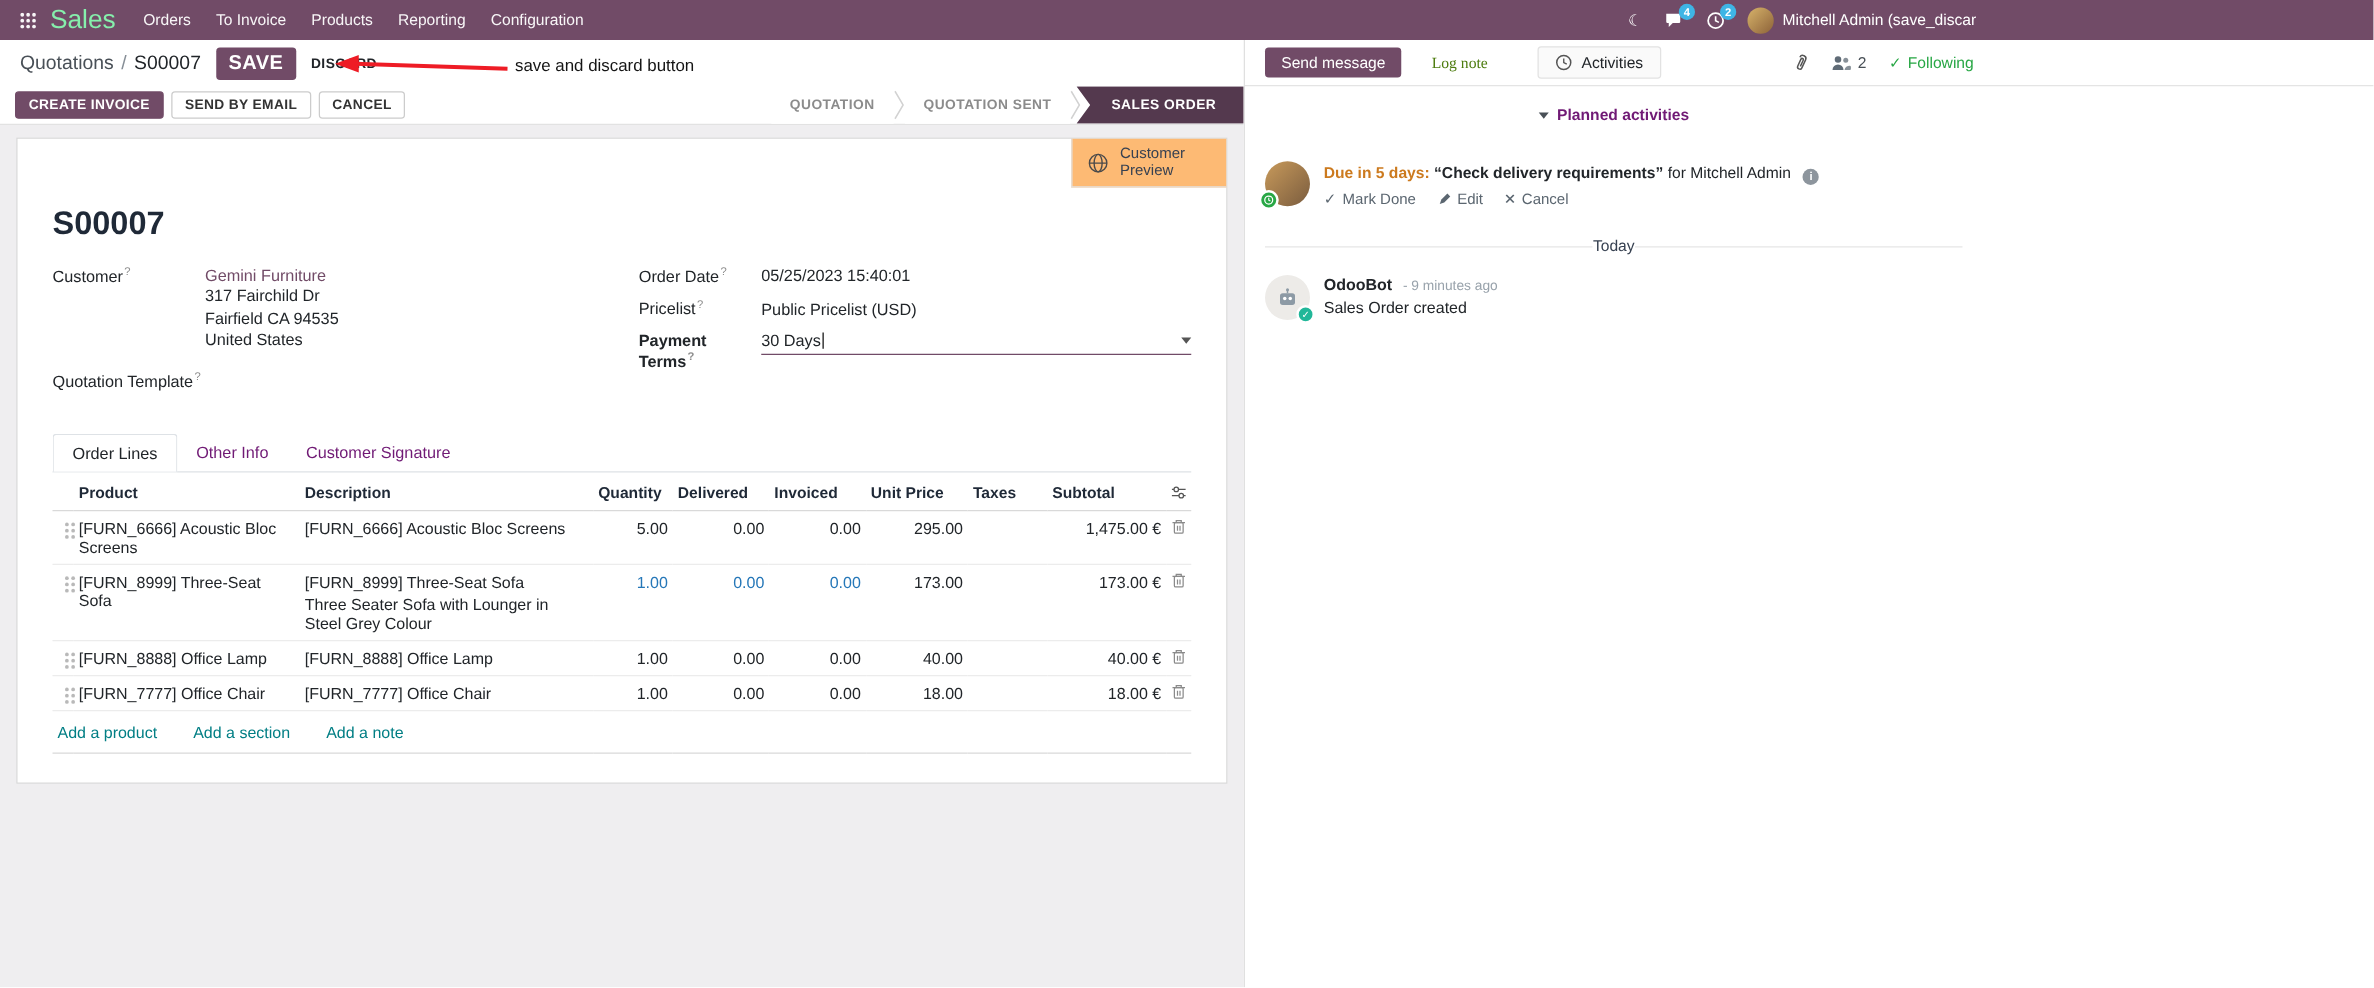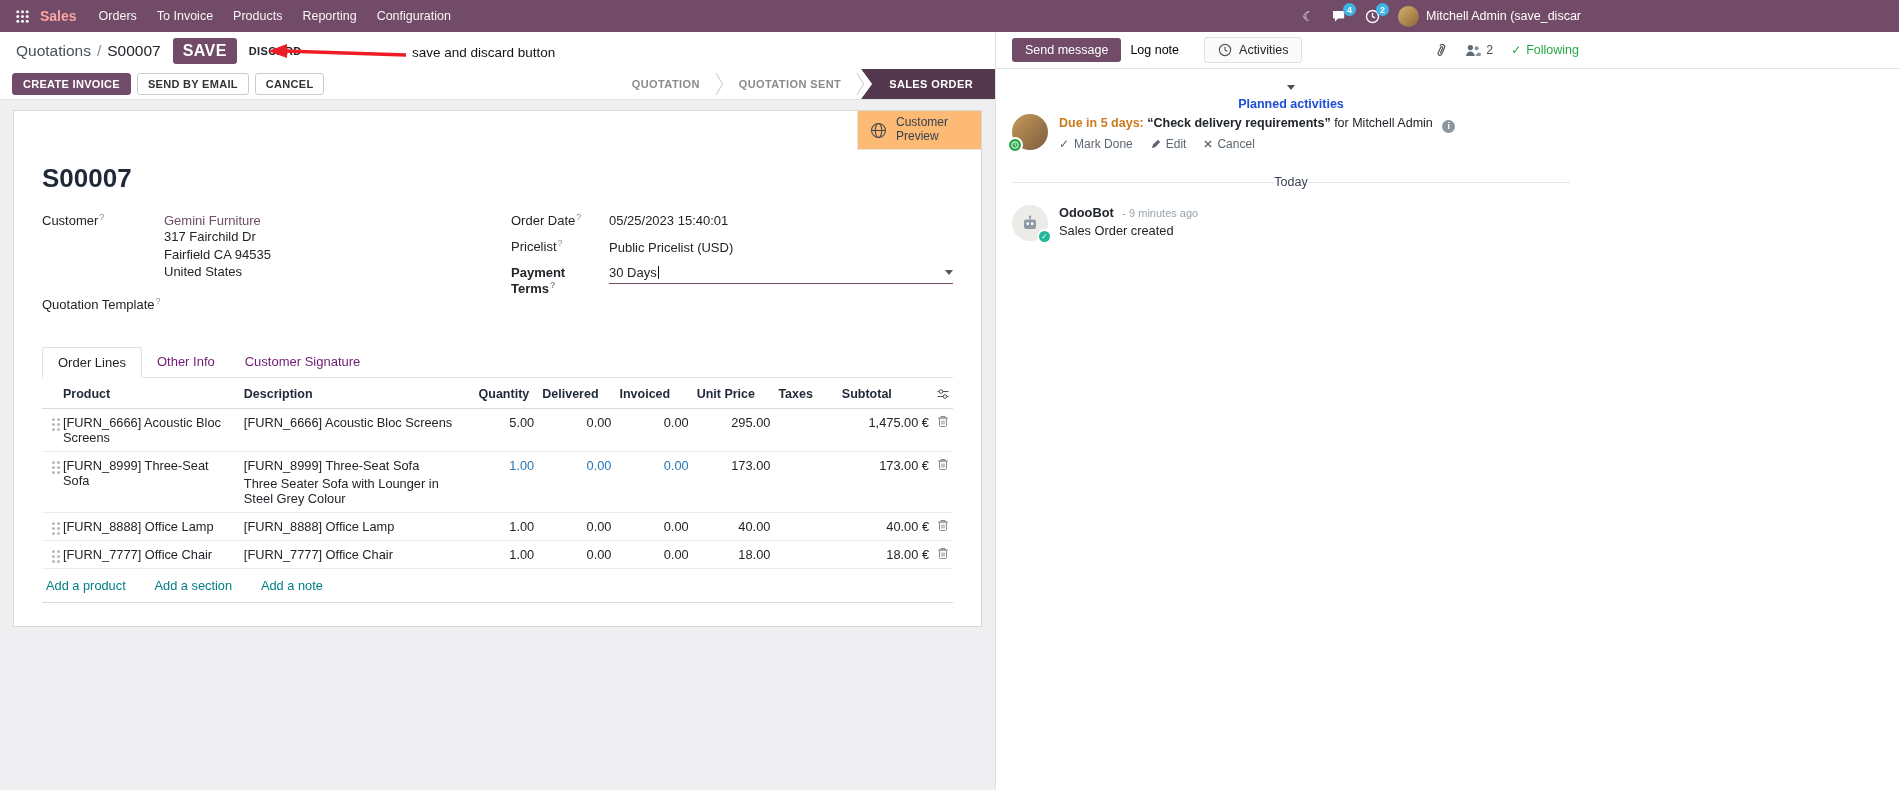--- a/index.html
+++ b/index.html
@@ -8,21 +8,21 @@
   }
   *{box-sizing:border-box; margin:0; padding:0;}
   body{font-family:"Liberation Sans",sans-serif; font-size:13px; color:#212529; background:#fff;}
   .screen{position:relative; width:1899px; height:790px; overflow:hidden; background:#fff;}
   [data-interactable="true"]{cursor:pointer;}
   button{font-family:inherit; background:none; border:none; color:inherit;}
 
   
   .navbar{height:32px; background:var(--accent); display:flex; align-items:center; padding:0 8px; color:#fff; position:relative;}
   .apps-icon{width:28px; height:32px; display:flex; align-items:center; justify-content:center;}
-  .brand{font-weight:700; font-size:14px; margin:0 12px 0 4px; color:#fca5a5;}
+  .brand{font-weight:400; font-size:21px; margin:0 12px 0 4px; color:#86efac;}
   .nav-item{padding:0 10px; font-size:12.5px; line-height:32px; color:rgba(255,255,255,.95);}
   .systray{position:absolute; right:318px; top:0; height:32px; display:flex; align-items:center; gap:18px;}
   .systray-icon{position:relative; display:flex; align-items:center; height:32px;}
   .moon-glyph{font-size:13px; color:#fff;}
   .badge{position:absolute; top:3px; right:-9px; background:#3eb5e5; color:#fff; font-size:9px; font-weight:700; min-width:13px; height:13px; border-radius:8px; display:flex; align-items:center; justify-content:center; padding:0 3px;}
   .nav-user{display:flex; align-items:center; gap:7px; font-size:12.5px; color:#fff; max-width:195px;}
   .avatar-sm{width:21px; height:21px; border-radius:50%; background:linear-gradient(135deg,#d7b36a,#8c6239); flex-shrink:0;}
   .nav-user-name{white-space:nowrap; overflow:hidden;}
 
   
@@ -96,29 +96,29 @@
   .add-link{color:var(--link-teal); margin-right:26px;}
   .under-table{display:flex; justify-content:space-between; margin-top:16px; align-items:flex-start;}
   .terms{color:#9aa0a6; font-size:12.8px; margin-top:12px;}
   .total-box{width:148px; border-top:1px solid #c8c8c8; padding:9px 2px 0; display:flex; justify-content:space-between; align-items:baseline;}
   .total-label{font-weight:700;}
   .total-value{font-weight:700; font-size:14.5px;}
 
   
   .chatter-topbar{height:37px; border-bottom:1px solid #e4e4e4; display:flex; align-items:center; padding:0 16px; position:relative; background:#fff;}
   .send-btn{background:var(--accent); color:#fff; font-size:12.5px; padding:5px 13px; border-radius:3px;}
-  .lognote-btn{color:#000000; font-size:12.5px; padding:5px 9px;}
+  .lognote-btn{color:#4d7c0f; font-size:12.5px; padding:5px 24px;font-family:Liberation Serif, serif;}
   .activities-tab{display:flex; align-items:center; gap:7px; font-size:12.5px; color:#212529; border:1px solid #e2e2e2; background:#fafafa; padding:5px 13px; border-radius:3px; margin-left:16px;}
   .topbar-icons{position:absolute; right:320px; display:flex; align-items:center; gap:18px;}
   .followers{display:flex; align-items:center; gap:5px; color:#495057; font-size:12.5px;}
   .following{display:flex; align-items:center; gap:5px; color:var(--green); font-size:12.5px; font-weight:500;}
   .chk{color:var(--green); font-size:12px;}
 
   .chatter-content{width:590px; padding-top:16px;}
-  .planned-header{display:flex; justify-content:center; align-items:center; gap:7px; font-size:12.5px; font-weight:600; color:#1d4ed8; margin-bottom:3px;flex-direction:column;}
+  .planned-header{display:flex; justify-content:center; align-items:center; gap:7px; font-size:12.5px; font-weight:600; color:#701a75; margin-bottom:30px;}
   .caret-down{width:0; height:0; border-left:4px solid transparent; border-right:4px solid transparent; border-top:5px solid #495057;}
   .activity{display:flex; gap:11px; padding:0 16px;}
   .avatar-md{position:relative; width:36px; height:36px; border-radius:50%; background:linear-gradient(135deg,#c89a5b,#7a5c3e); flex-shrink:0;}
   .act-badge{position:absolute; bottom:-3px; left:-5px; width:16px; height:16px; border-radius:50%; background:var(--green); border:2px solid #fff; display:flex; align-items:center; justify-content:center;}
   .act-line1{font-size:12.5px; line-height:1.5;}
   .due-txt{color:var(--due-orange); font-weight:600;}
   .summary-txt{font-weight:600; color:#212529;}
   .assignee-txt{color:#212529;}
   .info-icon{display:inline-flex; align-items:center; justify-content:center; width:13px; height:13px; border-radius:50%; background:#8d959d; color:#fff; font-size:9px; font-weight:700; margin-left:6px; vertical-align:-2px; font-style:normal;}
   .act-actions{display:flex; gap:18px; margin-top:4px; font-size:12px; color:#5b6670;}

